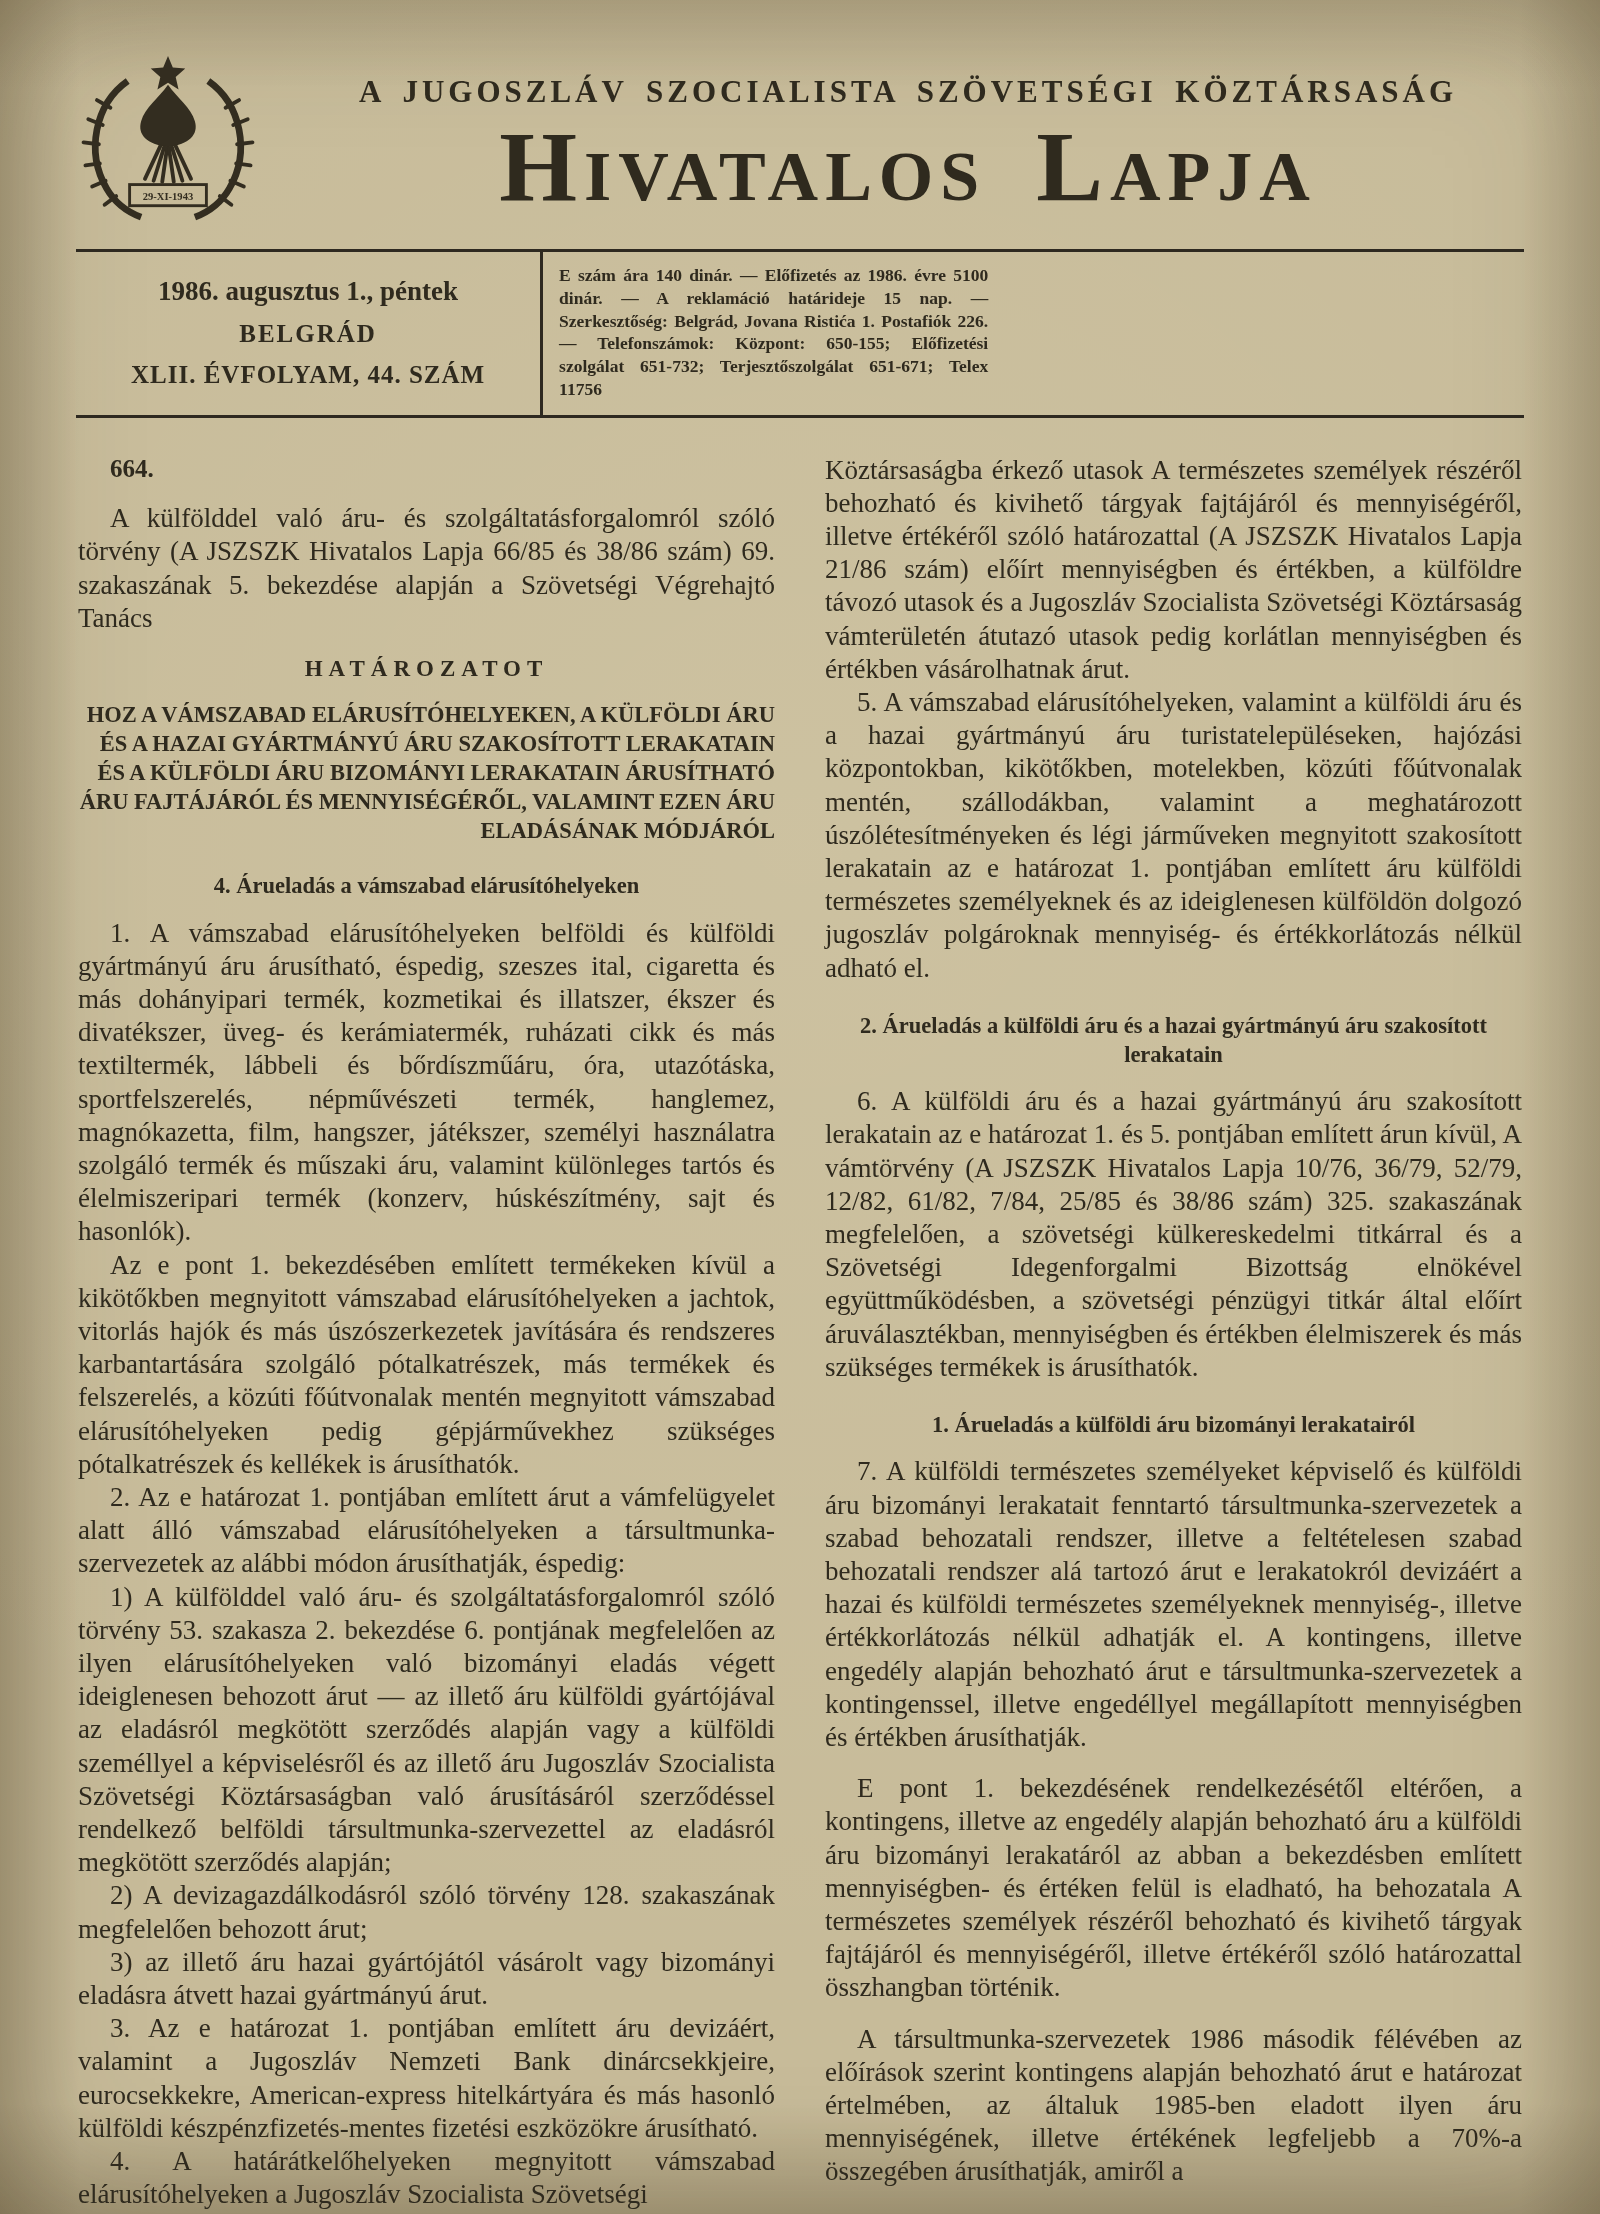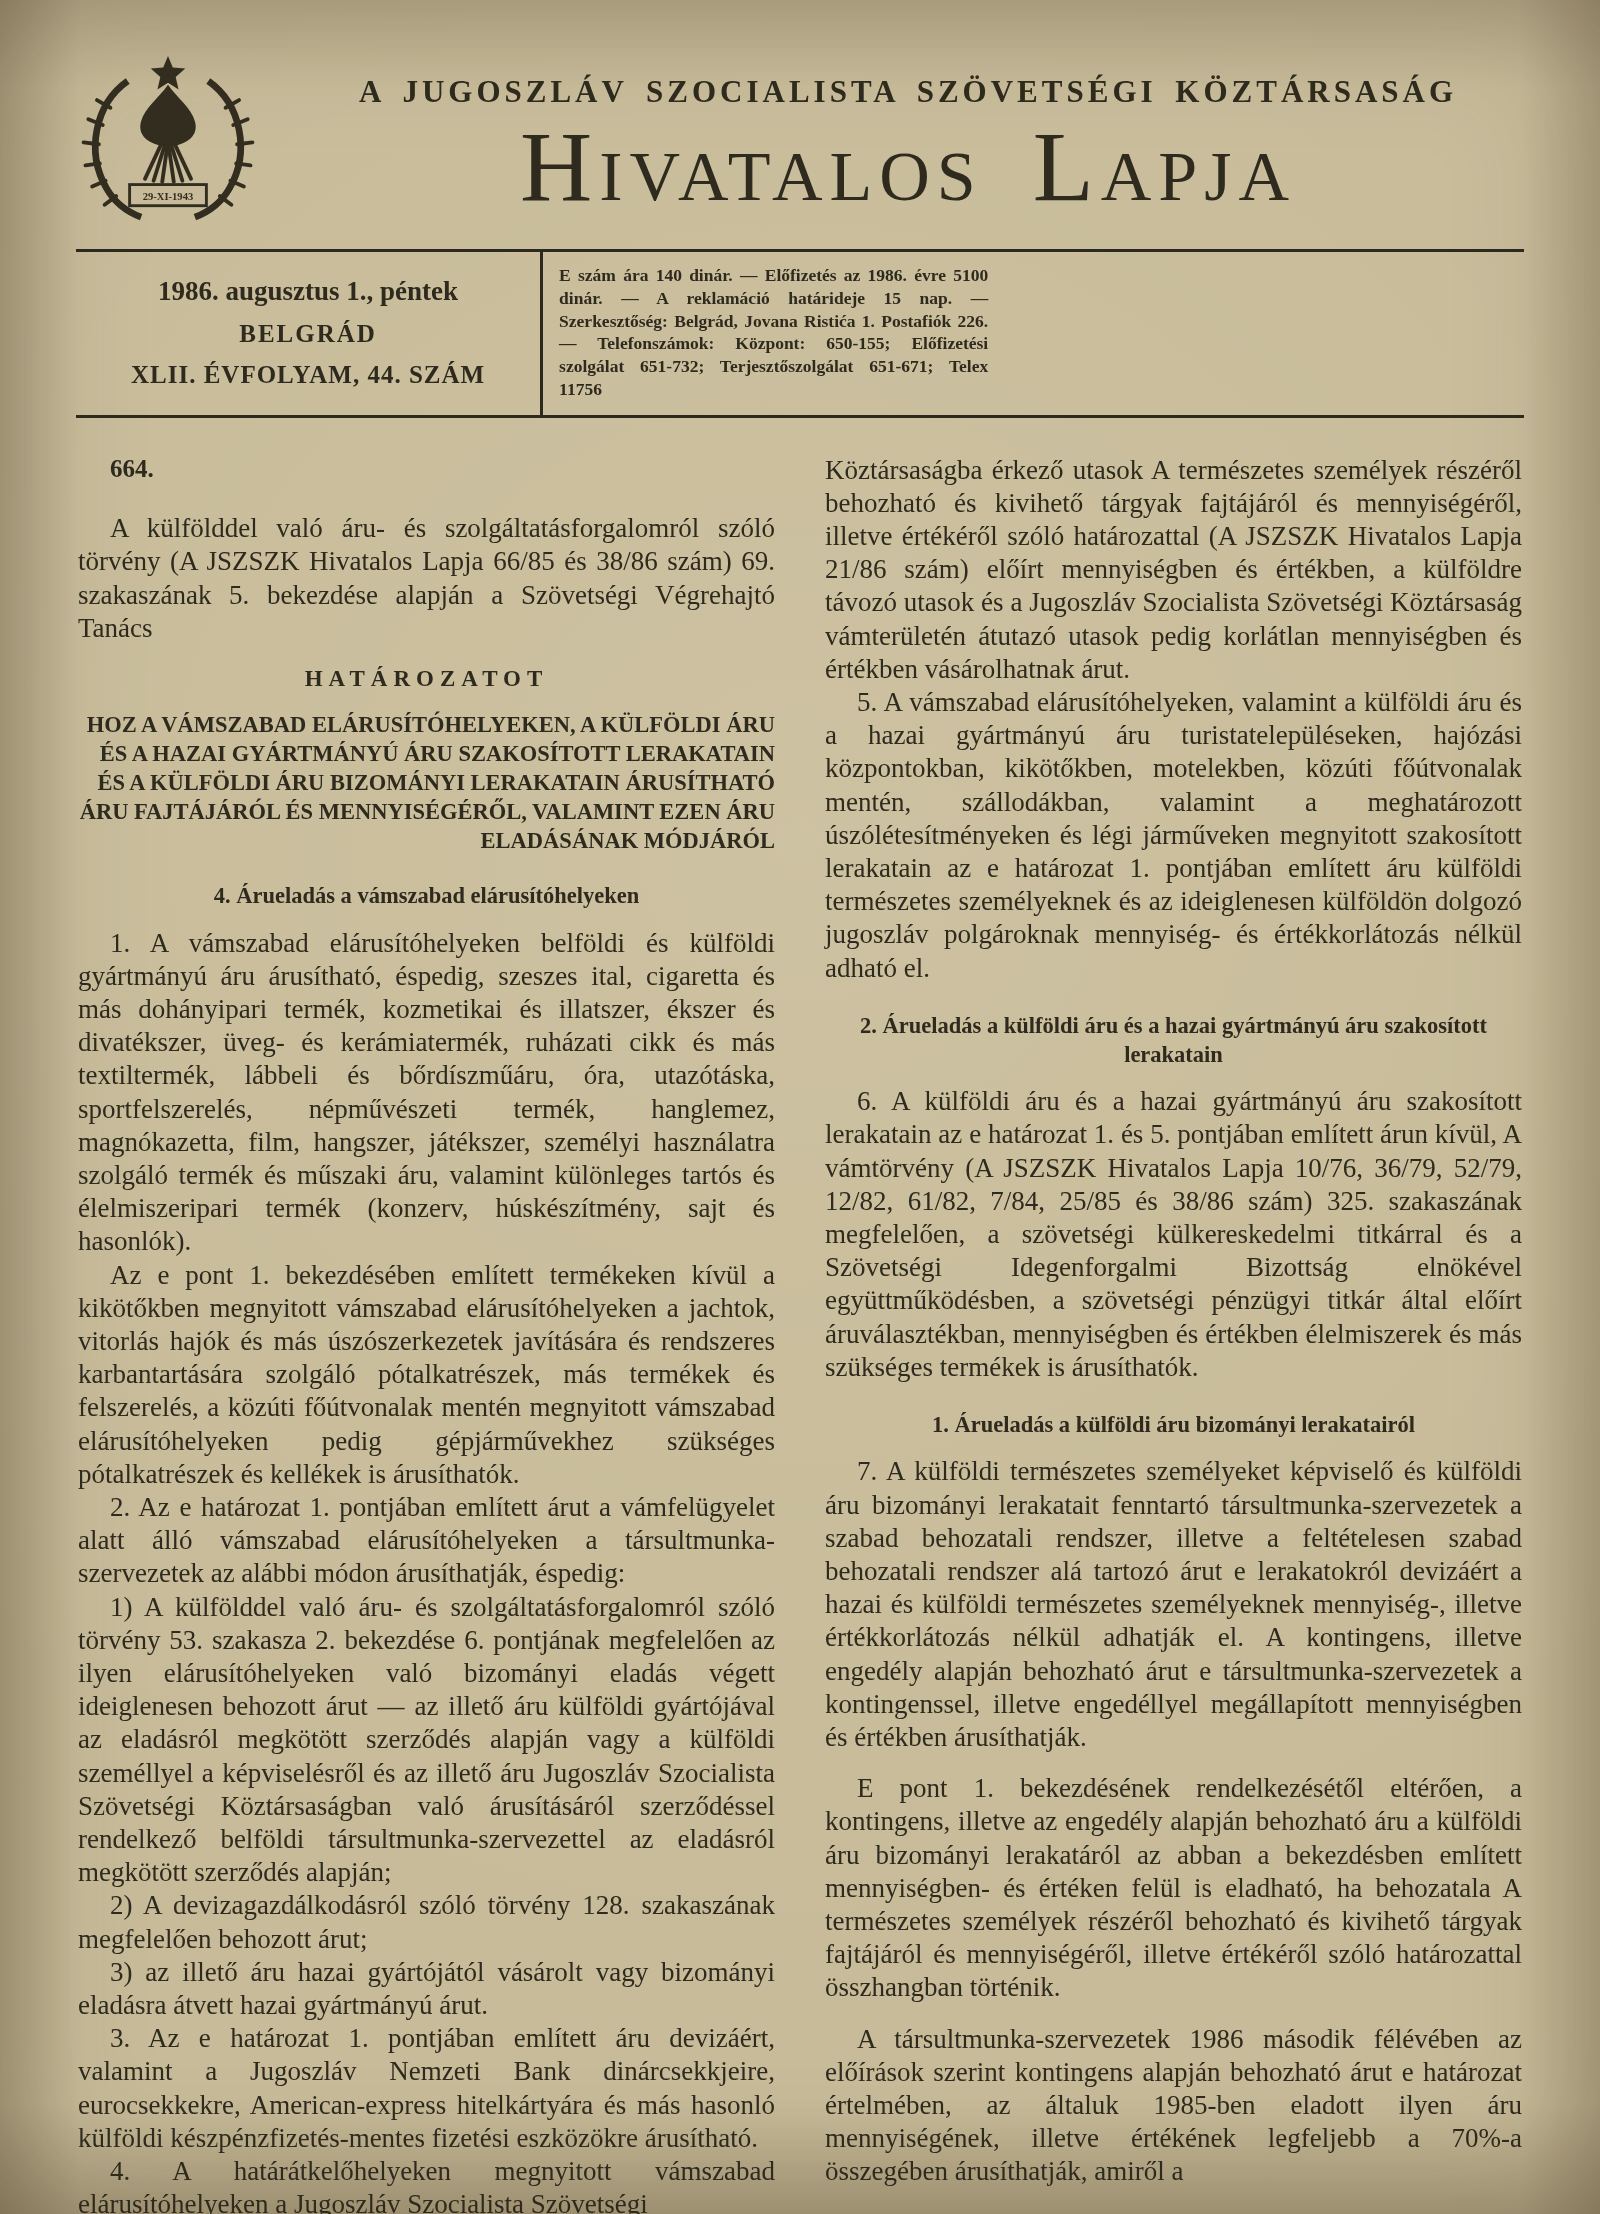--- a/index.html
+++ b/index.html
@@ -20,21 +20,21 @@
   
   .header{display:flex;align-items:flex-start;padding:52px 70px 10px 72px;}
   .emblem{flex:0 0 auto;width:192px;margin-right:22px;}
   .emblem svg{display:block;}
   .titles{flex:1;min-width:0;}
   .supertitle{
     font-weight:bold;font-size:31px;letter-spacing:4px;word-spacing:7px;
     text-align:center;margin-top:22px;white-space:nowrap;
   }
   .main-title{
-    font-weight:normal;font-variant:small-caps;
+    font-weight:bold;font-variant:small-caps;
     font-size:100px;line-height:1.02;letter-spacing:7px;word-spacing:18px;
     text-align:center;margin-top:6px;white-space:nowrap;
   }
   
   .info-row{
     margin:14px 76px 0 76px;
     border-top:3px solid #2e2920;border-bottom:3px solid #2e2920;
     display:grid;grid-template-columns:1fr 1.0fr 1.12fr;
   }
   .info-cell{padding:12px 16px 14px 16px;}
@@ -50,21 +50,21 @@
   .issue-date{font-size:27px;}
   .issue-city{font-size:25px;letter-spacing:2px;}
   .issue-volume{font-size:25px;letter-spacing:1px;}
   
   .columns{
     display:grid;grid-template-columns:1fr 1fr;column-gap:50px;
     margin:36px 78px 0 78px;
   }
   .col{min-width:0;}
   .blk{font-size:27px;line-height:1.23;text-align:justify;margin:0;}
-  .article-number{font-weight:bold;font-size:25px;text-align:left;text-indent:32px;margin-bottom:28px;}
+  .article-number{font-weight:bold;font-size:25px;text-align:left;text-indent:32px;margin-bottom:18px;}
   .p{text-indent:32px;}
   .p-cont{text-indent:0;}
   .p-gap{text-indent:32px;margin-top:18px;}
   .center-word{text-align:center;font-weight:bold;letter-spacing:6px;font-size:23px;margin:20px 0 18px 0;text-indent:0;}
   .decree-title{text-align:right;font-weight:bold;font-size:22.5px;line-height:1.28;margin:4px 0 14px 0;text-indent:0;}
   .section-heading{text-align:center;font-weight:bold;font-size:22.5px;line-height:1.3;margin:26px 0 16px 0;text-indent:0;}
   .emblem text{font-family:"Liberation Serif", serif;}
 </style>
 </head>
 <body>

